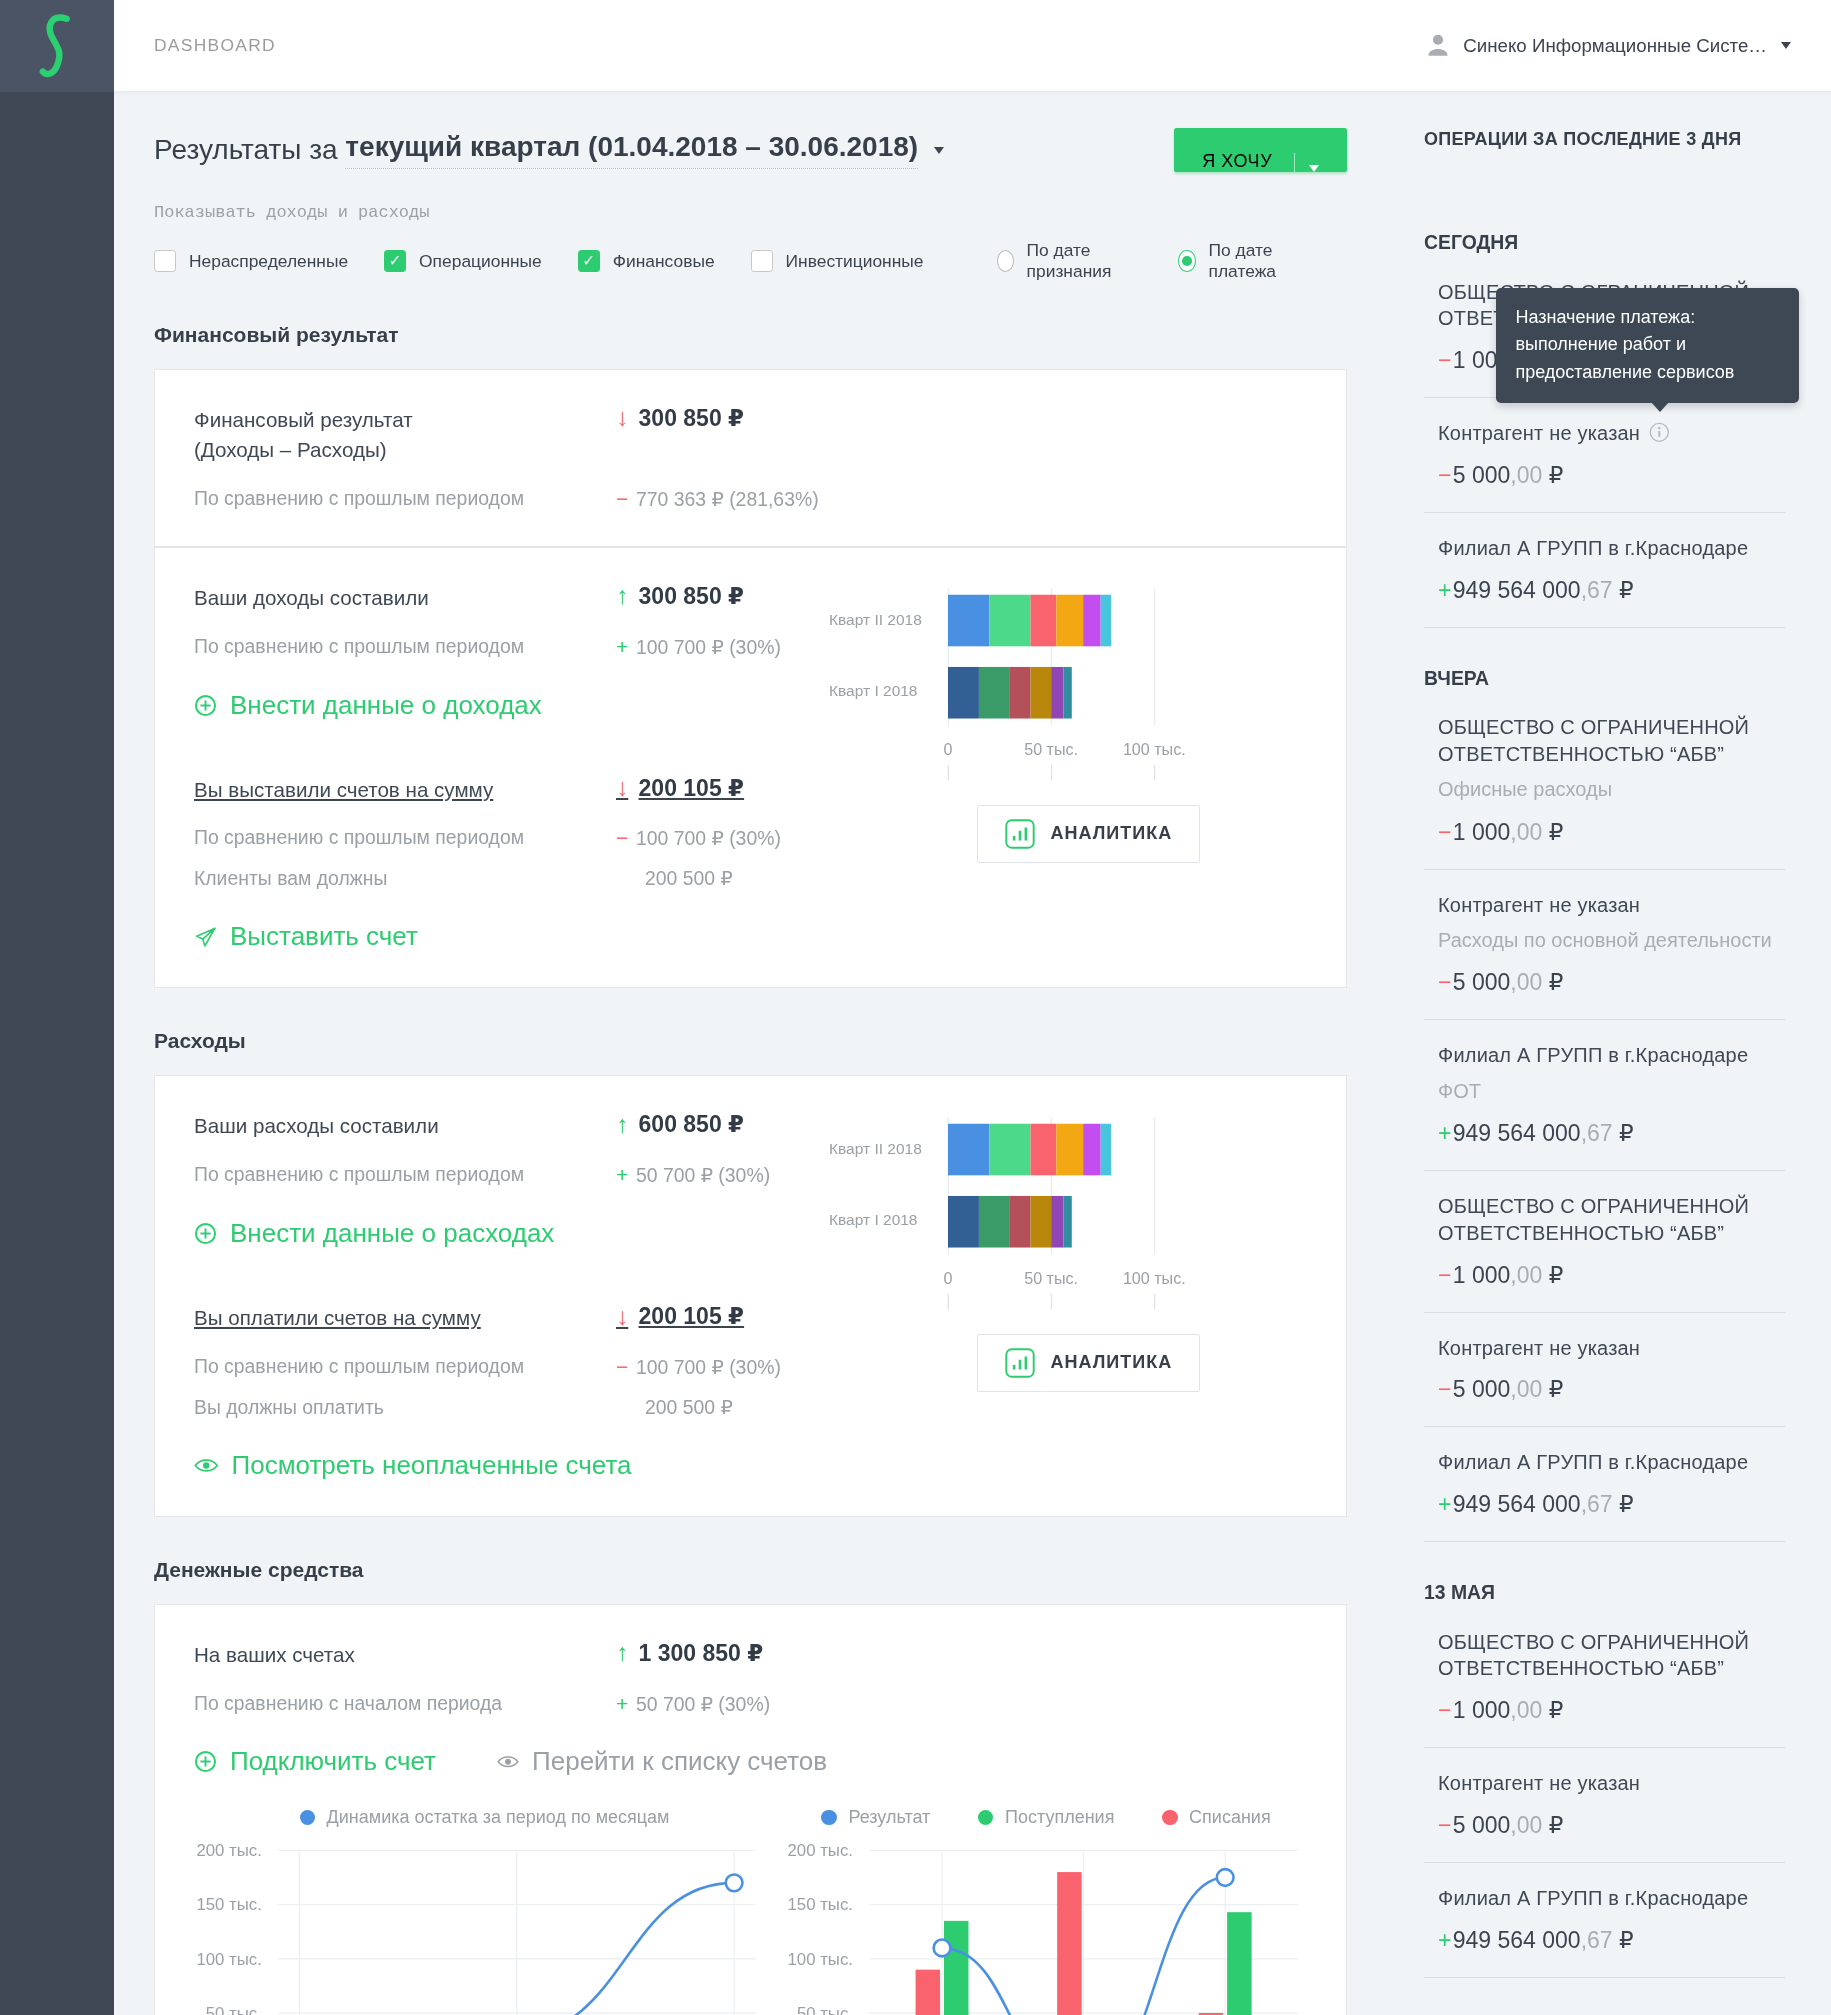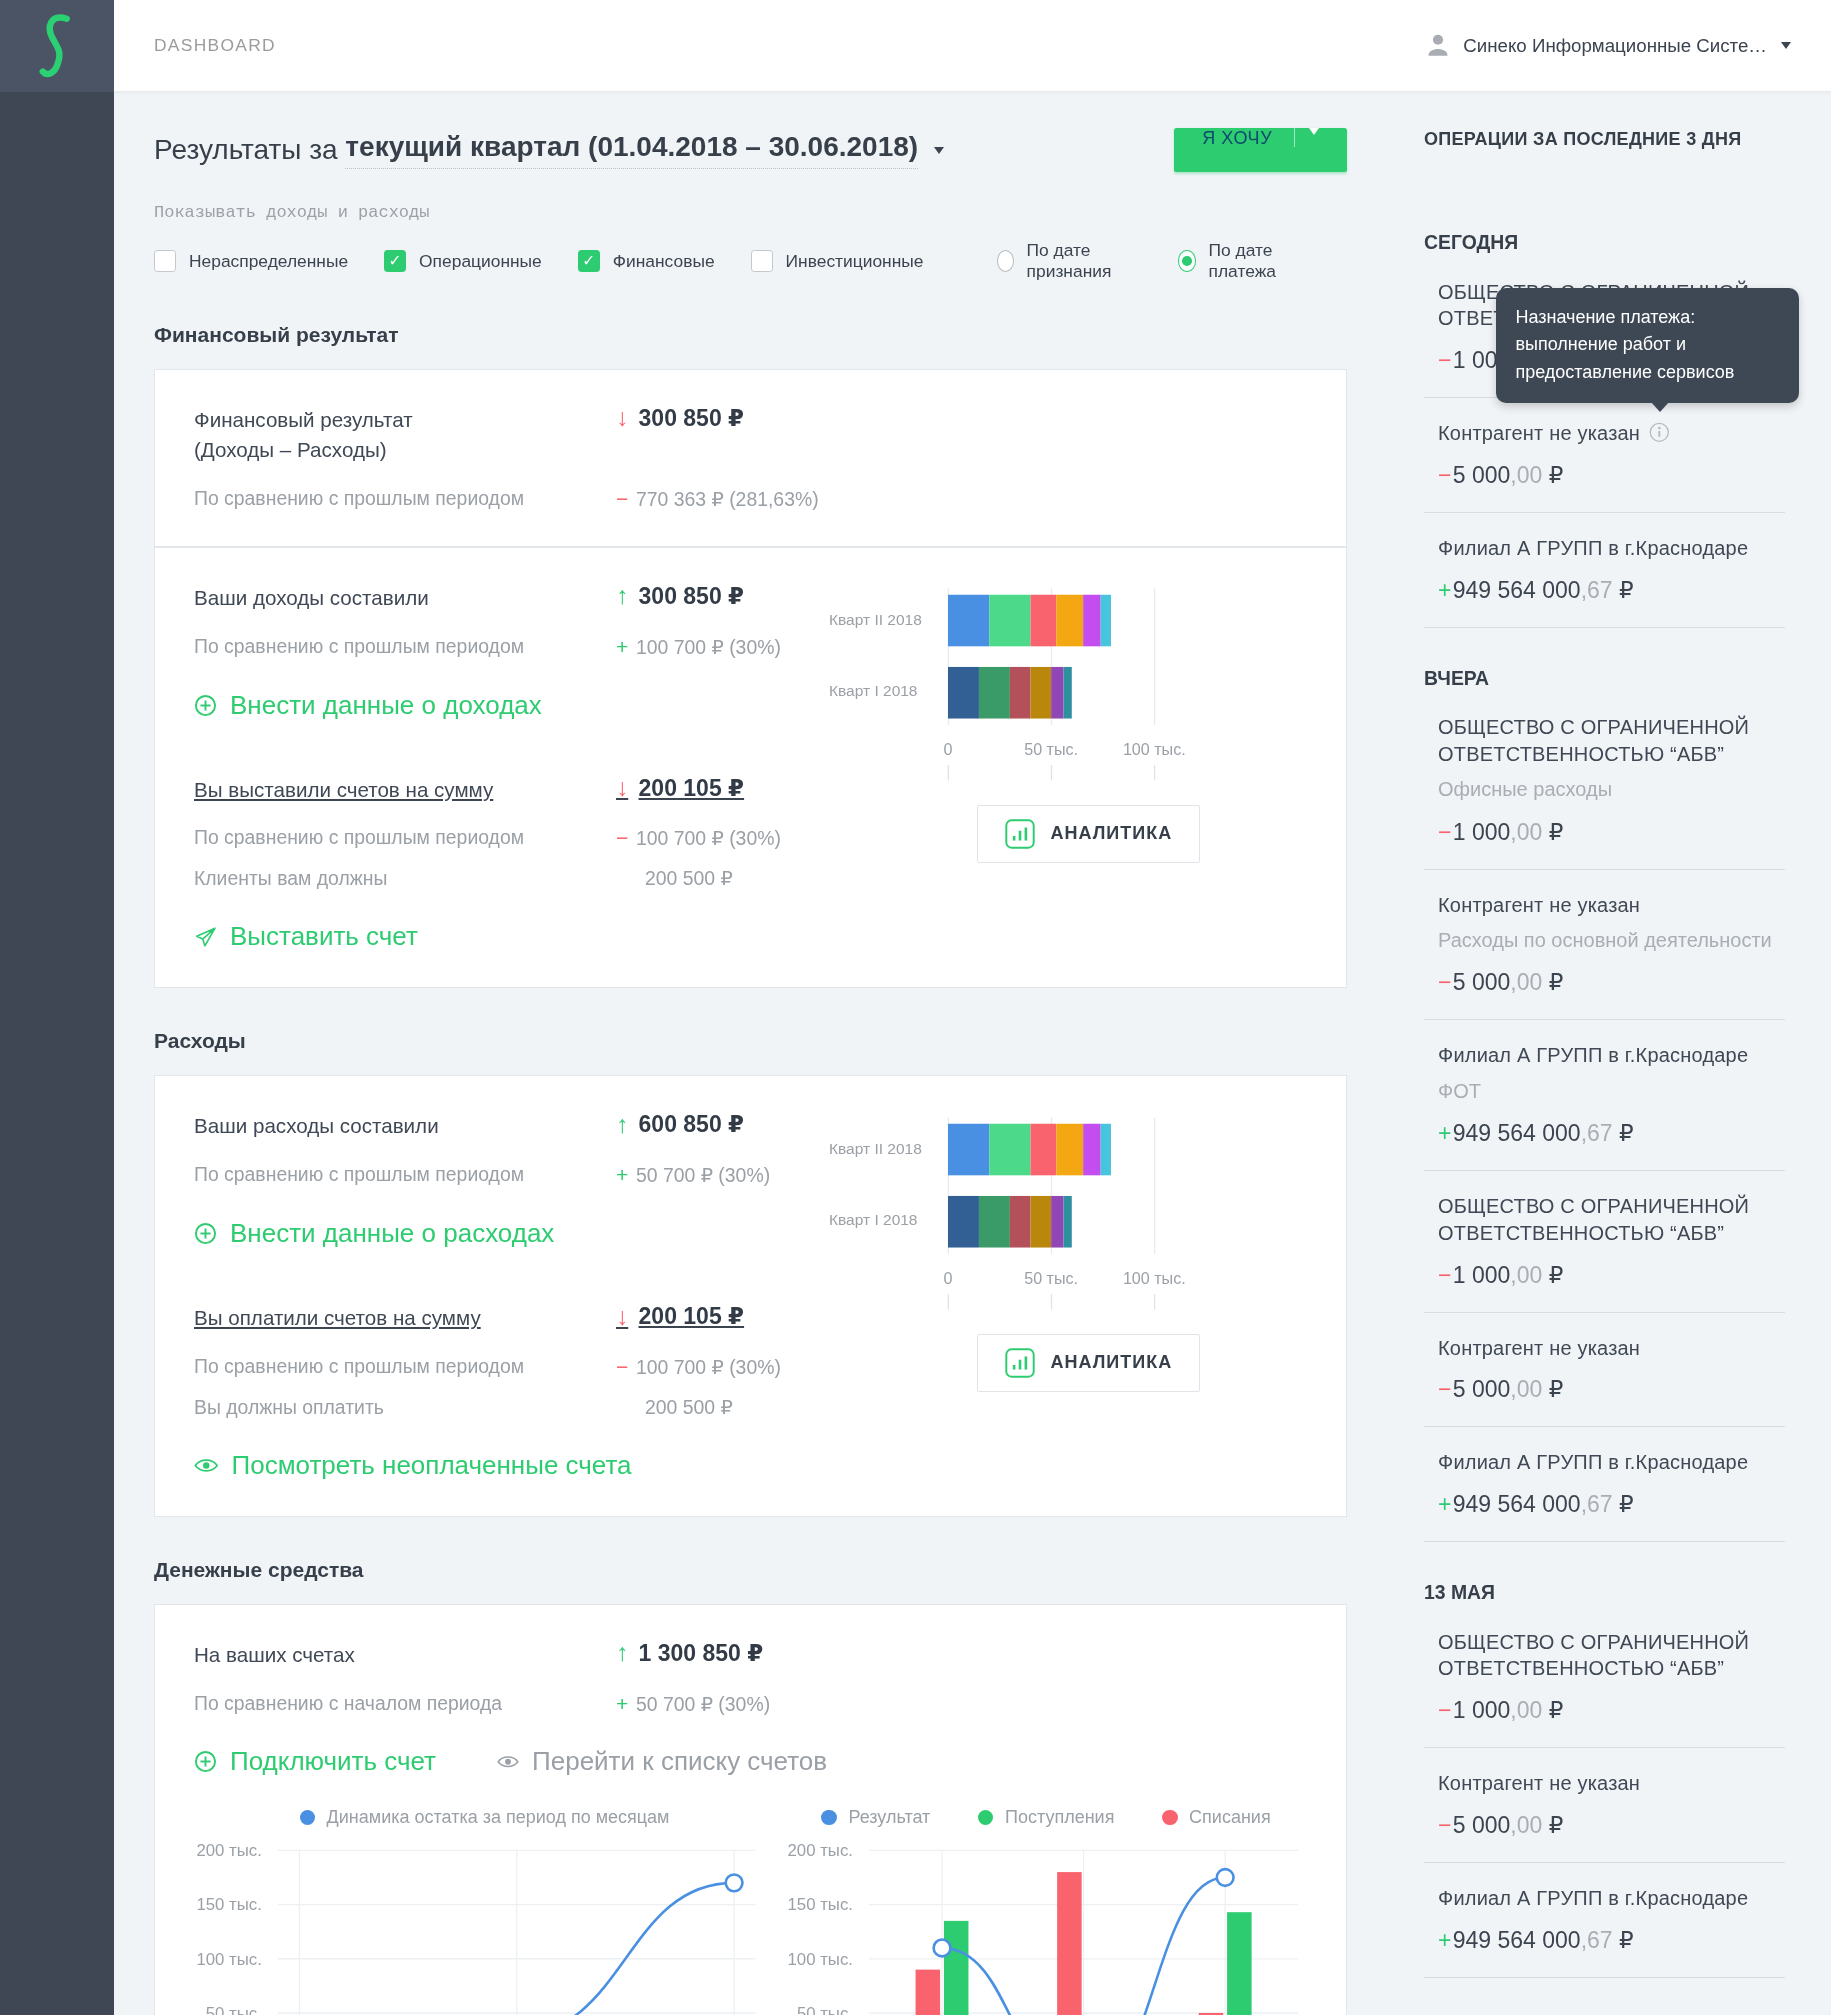--- a/index.html
+++ b/index.html
@@ -23,22 +23,22 @@
   
   .layout { position:absolute; left:114px; top:92px; right:0; display:flex; padding:0 46px 0 40px; }
   .main { width:1193px; padding-top:36px; }
   .rail { width:361px; margin-left:77px; padding-top:37px; position:relative; }
 
   
   .title-row { display:flex; align-items:center; justify-content:space-between; }
   h1 { font-size:28px; font-weight:400; color:#37404a; display:flex; align-items:center; }
   .title-period { font-weight:700; margin-left:7.7px; border-bottom:1.9px dotted #b9bfc6; padding-bottom:5.2px; cursor:pointer; }
   .title-caret { margin-left:15.5px; }
-  .cta-btn { min-width:173px; height:44px; background:#2dcc70; border:none; border-radius:2.6px; color:#0c4a6e;
-             font-size:18px; letter-spacing:0.6px; display:flex; align-items:flex-start; justify-content:center; gap:0; cursor:pointer;
+  .cta-btn { min-width:173px; height:44px; background:#2dcc70; border:none; border-radius:2.6px; color:#000000;
+             font-size:18px; letter-spacing:0.6px; display:flex; align-items:flex-end; justify-content:center; gap:0; cursor:pointer;
              font-family:inherit; box-shadow:0 1.3px 2.6px rgba(45,204,112,.35); }
   .cta-sep { width:0.6px; height:19.4px; background:rgba(255,255,255,.55); margin:0 14px 0 22px; }
 
   .filters-label { margin-top:31px; font-size:17px; color:#9ba1a7;font-family:Liberation Mono, monospace; }
   .filters-row { margin-top:18px; display:flex; align-items:center; }
   .check-item { display:flex; align-items:center; margin-right:36px; cursor:pointer; }
   .box { width:22px; height:22px; border:1.3px solid #c3c8cd; border-radius:3.2px; background:#fff;
          display:flex; align-items:center; justify-content:center; }
   .box.checked { background:#2dcc70; border-color:#2dcc70; }
   .box.checked::after { content:"✓"; color:#fff; font-size:15.5px; line-height:1; }
@@ -101,21 +101,21 @@
   .op-group:first-of-type { margin-top:81px; }
   .op-date { font-size:19.4px; font-weight:700; color:#37404a; margin-bottom:2.6px; }
   .op-item { padding:22px 0 23px 14px; border-bottom:0.6px solid #d9dde1; }
   .op-name { font-size:20px; color:#3f4854; line-height:1.32; letter-spacing:0.2px; }
   .op-desc { margin-top:9px; font-size:20px; color:#a8aeb4; line-height:1.35; }
   .op-amount { margin-top:15.5px; font-size:23px; color:#3c4450; }
   .op-amount .sign { margin-right:1.3px; font-size:23px; }
   .op-amount .frac { color:#a8aeb4; }
   .info-ic { margin-left:9px; vertical-align:-3.2px; }
   .tooltip { position:absolute; top:57px; left:72px; width:303px; background:#3e4854; color:#fff;
-             font-size:18px; line-height:1.55; padding:15.5px 19.4px; border-radius:10px; z-index:3;
+             font-size:18px; line-height:1.55; padding:15.5px 19.4px; border-radius:5px; z-index:3;
              box-shadow:0 3.9px 9px rgba(0,0,0,.18); }
   .tooltip::after { content:""; position:absolute; bottom:-9.7px; left:51%; width:0; height:0;
                     border-left:9.7px solid transparent; border-right:9.7px solid transparent; border-top:10.3px solid #3e4854; }
   .more-btn { display:block; margin:43px auto 0; background:#fff; border:0.6px solid #dfe3e7; border-radius:1.9px;
               padding:17px 36px; font-family:inherit; font-size:18px; font-weight:700; letter-spacing:0.6px;
               color:#37404a; cursor:pointer; box-shadow:0 0.6px 1.9px rgba(0,0,0,.05); }
 </style>
 </head>
 <body>
 

